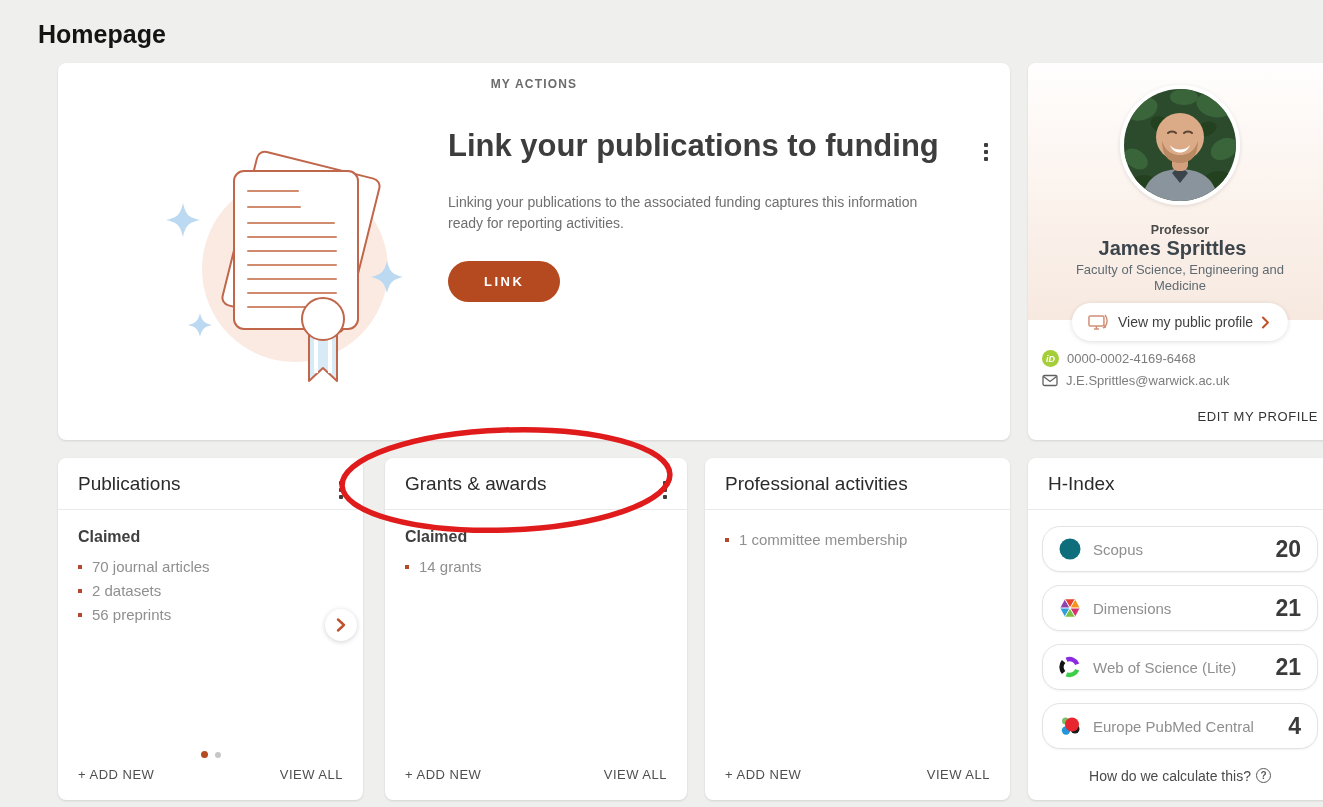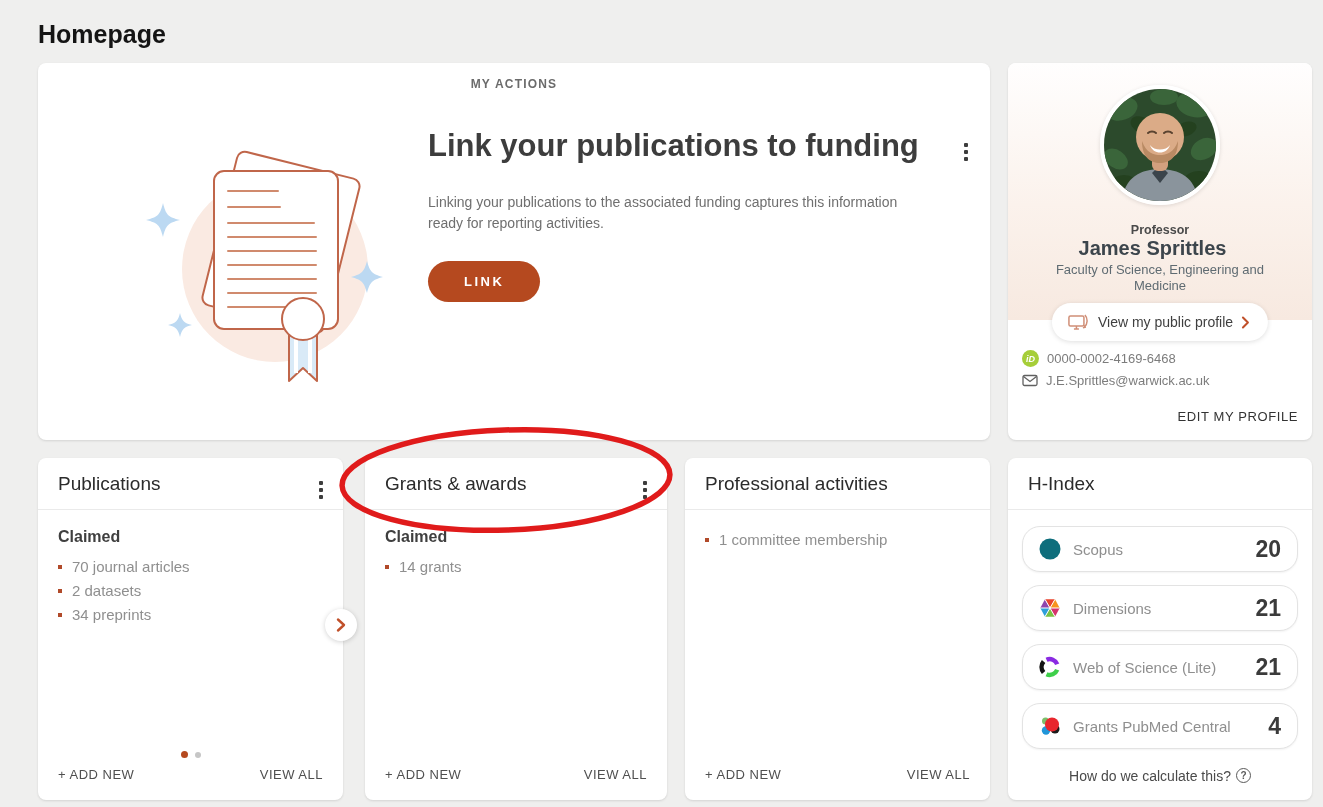--- a/index.html
+++ b/index.html
@@ -14,20 +14,21 @@
   .page { position:relative; width:1323px; height:570px; }
 
   .page-title {
     position:absolute; left:38px; top:20px;
     font-size:25px; font-weight:700; color:#141414;
   }
 
   .card {
     position:absolute; background:#fff; border-radius:8px;
     box-shadow:0 1px 3px rgba(0,0,0,.07), 0 1px 2px rgba(0,0,0,.05);
+    margin-left:20px;
   }
 
   
   .my-actions { left:38px; top:63px; width:952px; height:377px; }
   .my-actions-label {
     position:absolute; top:14px; left:0; right:0; text-align:center;
     font-size:12px; font-weight:700; letter-spacing:1.2px; color:#6b6b6b;
   }
   .kebab {
     position:absolute; display:flex; flex-direction:column; gap:3px;
@@ -314,21 +315,21 @@
         <span></span>
           <span></span>
           <span></span>
       </button>
     </div>
     <div class="card-body">
       <div class="claimed-label">Claimed</div>
       <ul class="stat-list">
         <li>70 journal articles</li>
         <li>2 datasets</li>
-        <li>34 preprints</li>
+        <li>56 preprints</li>
       </ul>
     </div>
     <div class="dots">
       <span class="dot active"></span>
       <span class="dot inactive"></span>
     </div>
     <div class="card-footer">
       <button class="footer-link">+ ADD NEW</button>
       <button class="footer-link">VIEW ALL</button>
     </div>
@@ -429,21 +430,21 @@
 
       <div class="hindex-row">
         <span class="src-icon">
           <svg width="22" height="22" viewBox="0 0 22 22">
             <circle cx="16" cy="14" r="4.5" fill="#1a1a1a"></circle>
             <circle cx="6.5" cy="6" r="3.5" fill="#7cbf6b"></circle>
             <circle cx="7" cy="15.5" r="4.2" fill="#2196d9"></circle>
             <circle cx="13" cy="9.5" r="7" fill="#e8262d"></circle>
           </svg>
         </span>
-        <span class="hindex-label">Grants PubMed Central</span>
+        <span class="hindex-label">Europe PubMed Central</span>
         <span class="hindex-value">4</span>
       </div>
     </div>
 
     <button class="hindex-footer">
       <span>How do we calculate this?</span>
       <span class="help-circle">?</span>
     </button>
   </section>
 

